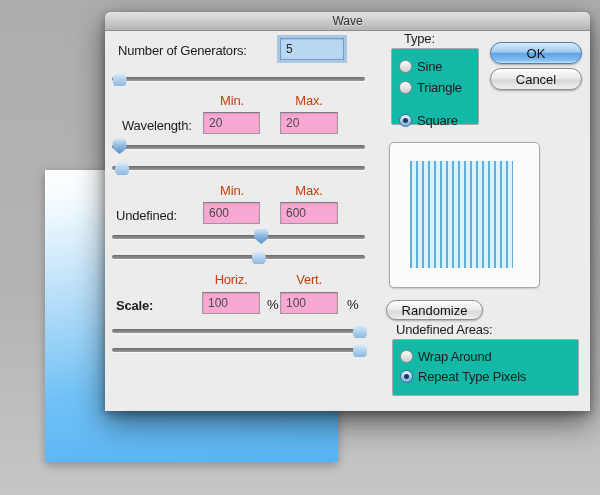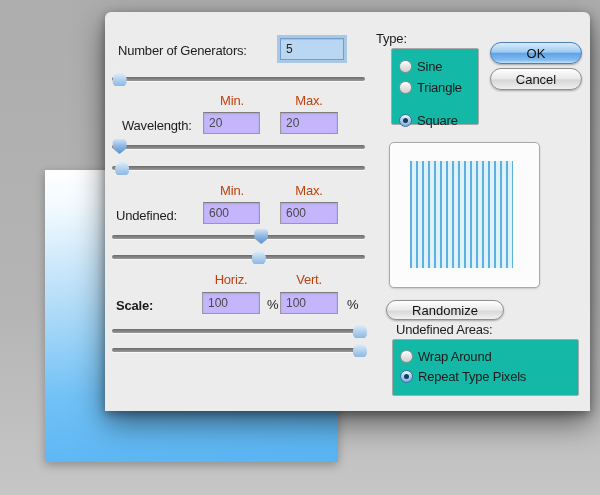--- a/index.html
+++ b/index.html
@@ -26,21 +26,21 @@
     border-radius:6px 6px 0 0;
     background:linear-gradient(180deg,#e2e2e2 0%,#cfcfcf 45%,#b4b4b4 100%);
     border-bottom:1px solid #8d8d8d;
     text-align:center; font-size:12px; line-height:19px; color:#2e2e2e;
     text-shadow:0 1px 0 rgba(255,255,255,.55);
   }
   .lbl { position:absolute; font-size:13px; color:#1c1c1c; white-space:nowrap; letter-spacing:-.2px; }
   .hdr { position:absolute; font-size:13px; color:#c2410c; text-align:center; letter-spacing:-.2px; }
 
   .field {
-    position:absolute; height:22px; background:#c4b5fd;
+    position:absolute; height:22px; background:#f9a8d4;
     border:1px solid #9a9a9a; border-top-color:#7d7d7d;
     font-size:12px; color:#4a4a4a; padding:3px 4px 0 5px;
     box-shadow:inset 0 1px 2px rgba(0,0,0,.12);
   }
   .field.focused {
     background:#b9d6f2; border:1px solid #6f9ecf; color:#222;
     box-shadow:0 0 0 3px rgba(116,169,222,.55), inset 0 1px 1px rgba(0,0,0,.1);
   }
 
   
@@ -98,51 +98,54 @@
     left:385px; top:30px; width:92px; height:22px; line-height:22px;
     border:1px solid #4f7fb5;
     background:linear-gradient(180deg,#d7ecfc 0%,#9fcbf2 45%,#5fa4e8 52%,#82bbf0 85%,#c2e3fa 100%);
   }
   .btn-cancel {
     left:385px; top:56px; width:92px; height:22px; line-height:22px;
     border:1px solid #8f8f8f;
     background:linear-gradient(180deg,#ffffff 0%,#e8e8e8 48%,#d6d6d6 55%,#efefef 100%);
   }
   .btn-randomize {
-    left:281px; top:288px; width:118px; height:20px; line-height:19px;
+    left:281px; top:288px; width:97px; height:20px; line-height:19px;
     border-radius:10px; border:1px solid #8f8f8f;
     background:linear-gradient(180deg,#ffffff 0%,#e9e9e9 50%,#d9d9d9 58%,#f1f1f1 100%);
   }
 
   
   .preview {
     position:absolute; left:284px; top:130px; width:151px; height:146px;
     background:#fcfcfc; border:1px solid #a8a8a8; border-radius:5px;
     box-shadow:0 1px 2px rgba(0,0,0,.15);
   }
   .pattern { position:absolute; left:20px; top:18px; width:103px; height:107px; }
 
   .pct { position:absolute; font-size:13px; }
 </style>
 </head>
 <body>
 
 <div class="canvas"></div>
 
 <div class="dialog">
+  <div class="titlebar">
+    <span>Wave</span>
+  </div>
 
   <div class="lbl" style="left:13px; top:31px;">Number of Generators:</div>
   <div class="field focused" style="left:175px; top:26px; width:64px;">5</div>
 
   <div class="slider" style="top:59px;">
     <div class="track"></div>
     <div class="thumb up" style="left: calc(3% - 7px);"></div>
   </div>
 
-  <div class="lbl" style="left:271px; top:19px;">Type:</div>
+  <div class="lbl" style="left:299px; top:19px;">Type:</div>
   <div class="groupbox" style="left:286px; top:36px; width:88px; height:77px;">
     <div class="radio-row" style="left:7px; top:8px;">
       <span class="radio"></span>
       <span class="rlabel">Sine</span>
     </div>
     <div class="radio-row" style="left:7px; top:29px;">
       <span class="radio"></span>
       <span class="rlabel">Triangle</span>
     </div>
     <div class="radio-row" style="left:7px; top:62px;">

